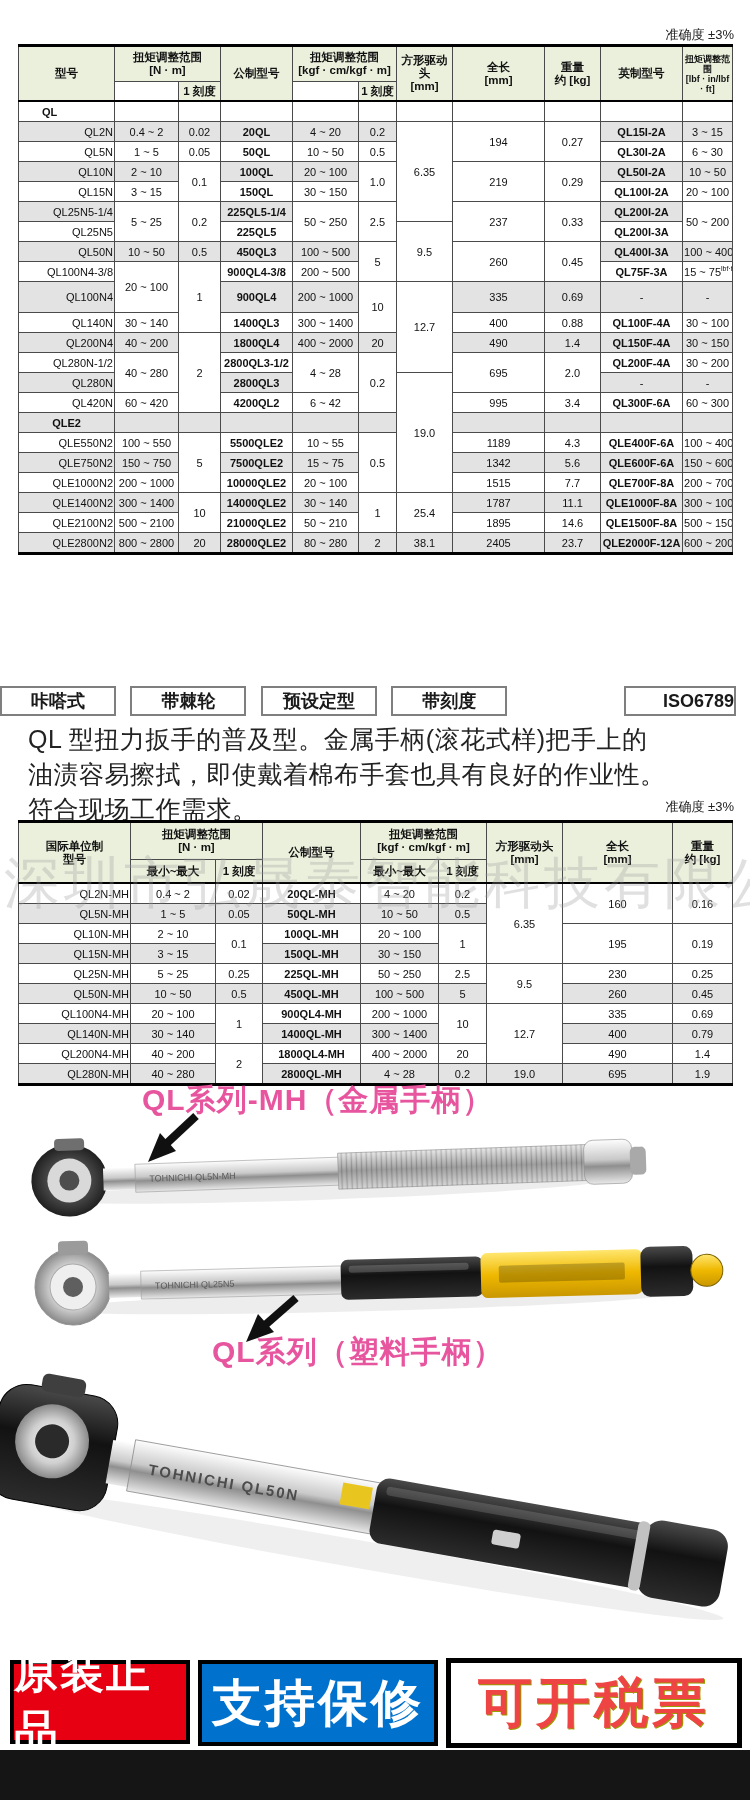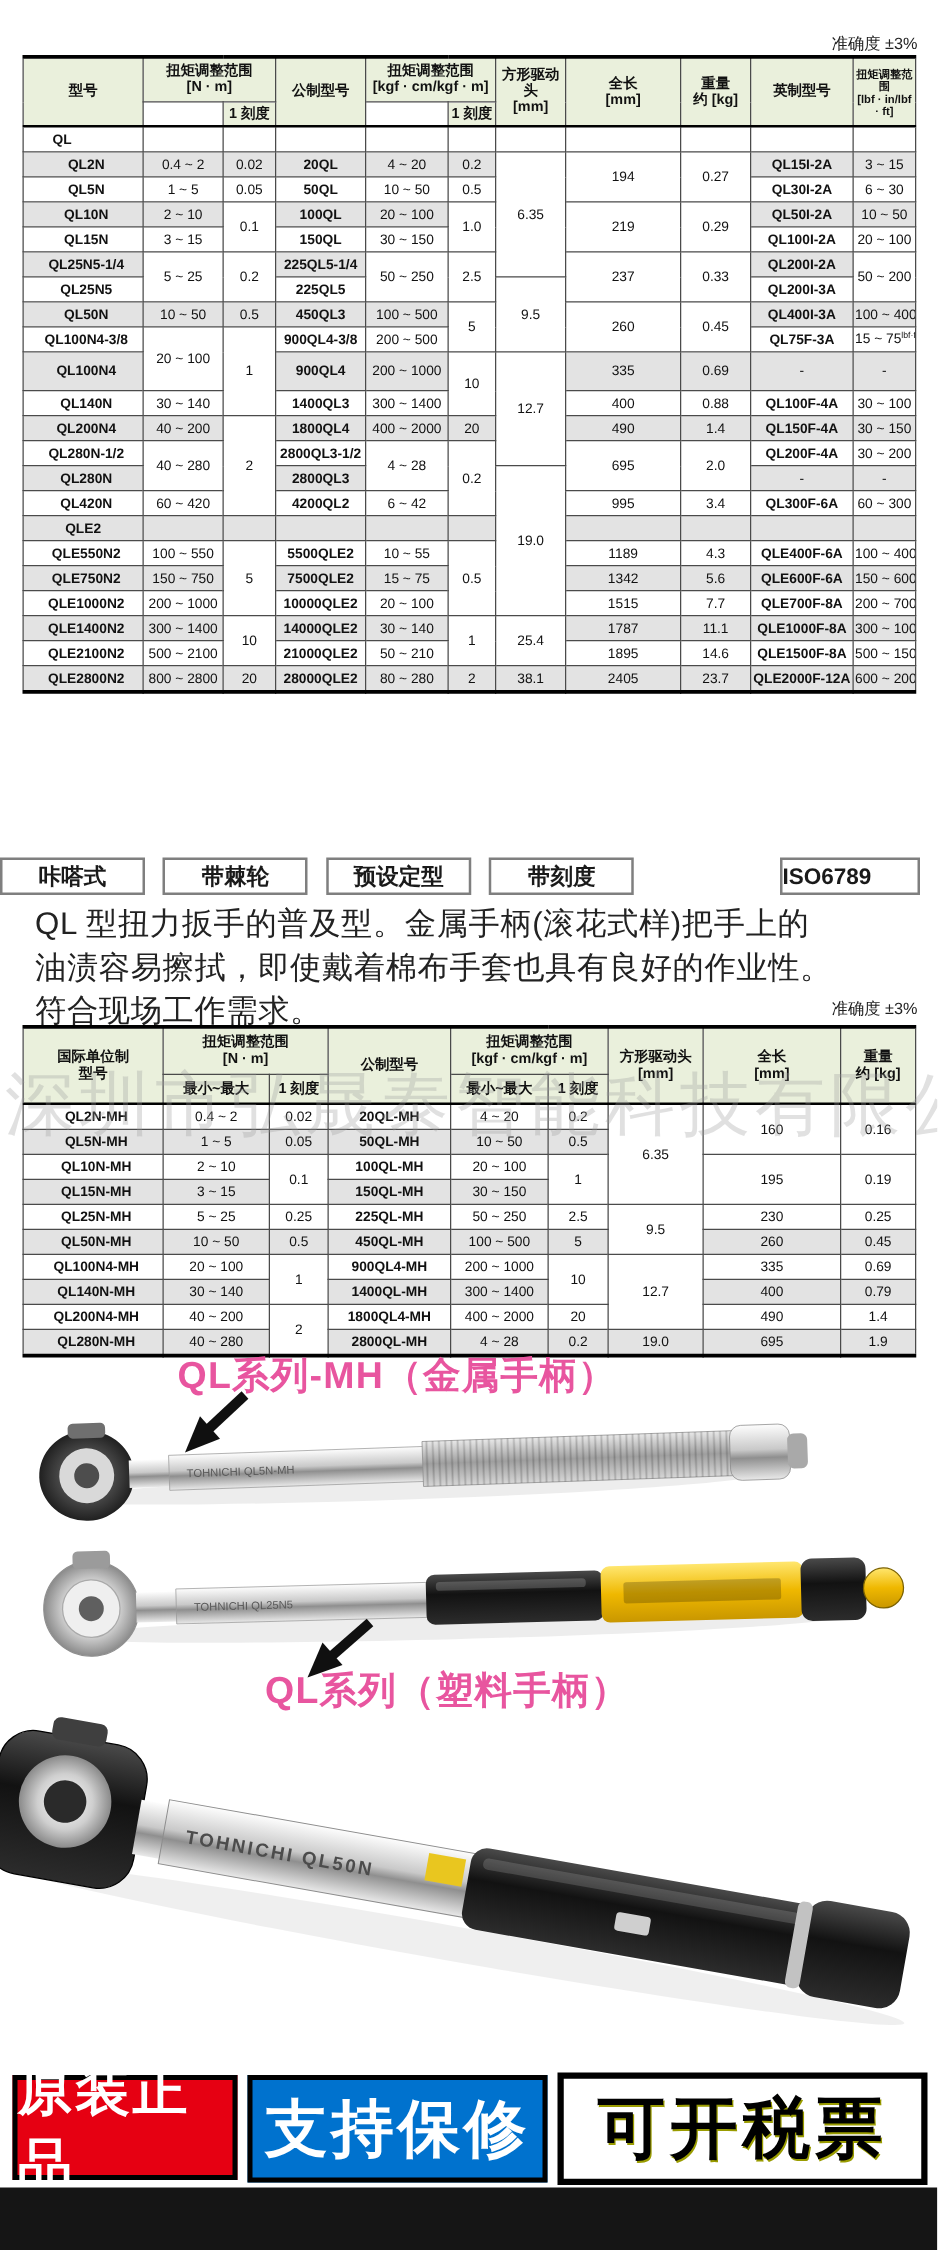--- a/index.html
+++ b/index.html
@@ -21,50 +21,50 @@
   table.spec thead th.wb{background:#fff;}
   #t1 thead tr:first-child th{height:34px;}
   #t1 thead tr:last-child th{height:18px;}
   #t1 tbody td{height:19px;}
   #t1 tr.tall td{height:30px;}
   #t2 thead tr:first-child th{height:36px;}
   #t2 thead tr:last-child th{height:22px;margin-top:11px;}
   #t2 tbody td{height:19px;}
   tr.shade td{background:#e3e3e3;}
   table.spec td.sp{background:#fff !important;margin-left:40px;}
-  table.spec td.m{font-weight:bold;text-align:center;padding-left:6px;}
+  table.spec td.m{font-weight:normal;text-align:right;padding-left:6px;}
   table.spec td.mc{font-weight:bold;}
   table.spec td.g{font-weight:bold;text-align:left;padding-left:23px;}
   table.spec sup{font-size:7px;}
 
   
   .note{font-size:12.5px;color:#333;line-height:20px;display:flex;}
   .note .nl{width:46px;flex:none;}
 
   
   .fbadge{display:inline-block;width:112px;height:26px;line-height:26px;text-align:center;
           border:2px solid #7f7f7f;font-size:18px;font-weight:bold;color:#1a1a1a;margin-right:10px;background:#fff;}
-  .iso{display:inline-block;width:108px;height:26px;line-height:26px;text-align:left;
+  .iso{display:inline-block;width:108px;height:26px;line-height:26px;text-align:right;
        border:2px solid #7f7f7f;font-size:18px;font-weight:bold;background:#fff;}
 
   
   #desc{font-size:25px;line-height:35px;color:#222;white-space:pre-line;letter-spacing:0.5px;}
 
   
   #wm{font-size:56px;color:#9b9b9b;opacity:0.30;letter-spacing:4px;white-space:nowrap;pointer-events:none;z-index:5;}
 
   
   .plabel{font-size:30px;font-weight:bold;color:#e8559f;letter-spacing:1px;z-index:4;}
 
   
   .stamp{position:absolute;display:flex;align-items:center;justify-content:center;
          font-weight:bold;box-sizing:border-box;}
   .stamp.red{background:#e60012;color:#fff;border:4px solid #000;font-size:44px;letter-spacing:2px;}
   .stamp.blue{background:#0072ce;color:#fff;border:4px solid #000;font-size:50px;letter-spacing:3px;}
-  .stamp.yellow{background:#fff;color:#000000;border:5px solid #000;font-size:54px;letter-spacing:4px;
+  .stamp.yellow{background:#fff;color:#ef4444;border:5px solid #000;font-size:54px;letter-spacing:4px;
                 text-shadow:1px 1px 0 #9a9c00;}
   #bottombar{left:0;top:1750px;width:750px;height:50px;background:#151515;}
 </style>
 </head>
 <body>
 
 <div id="page">
 
   <div class="abs acc" style="top:26px;right:16px;">准确度 ±3%</div>
 

